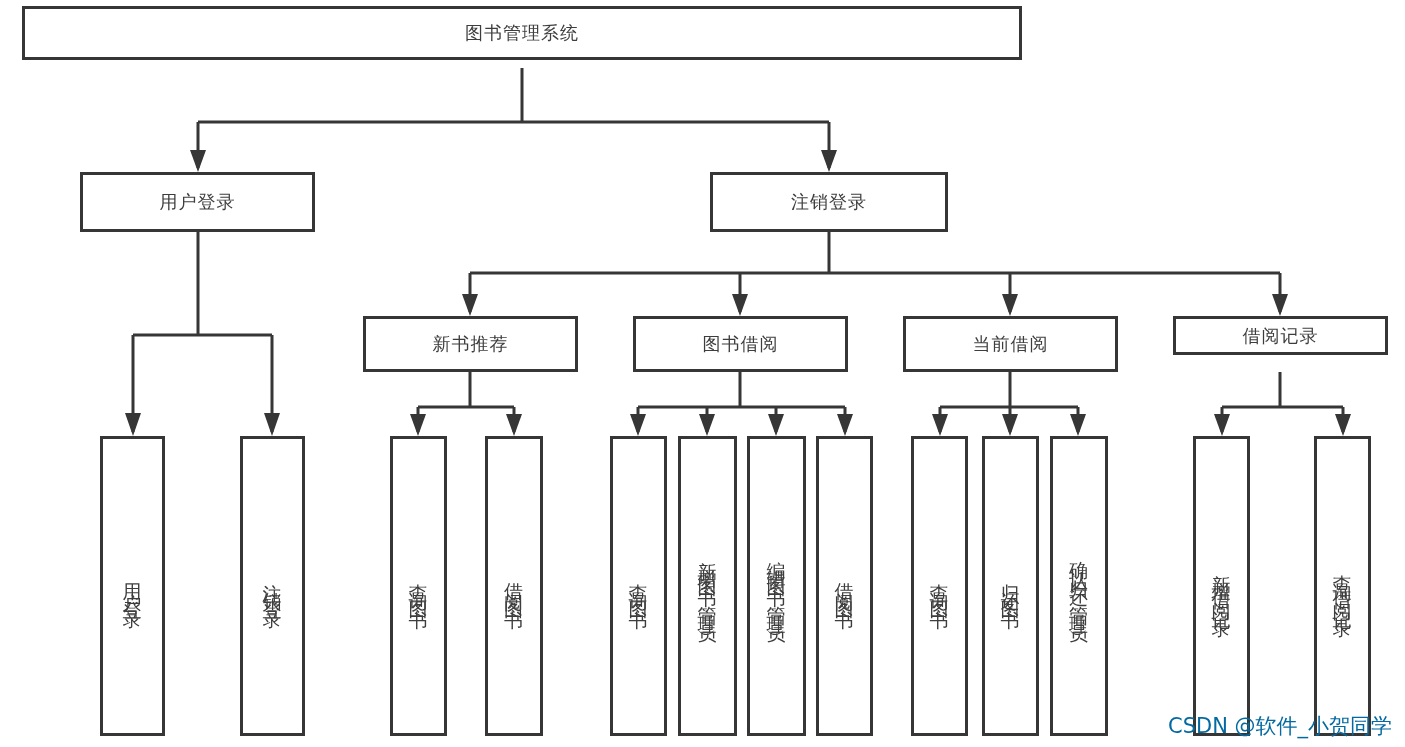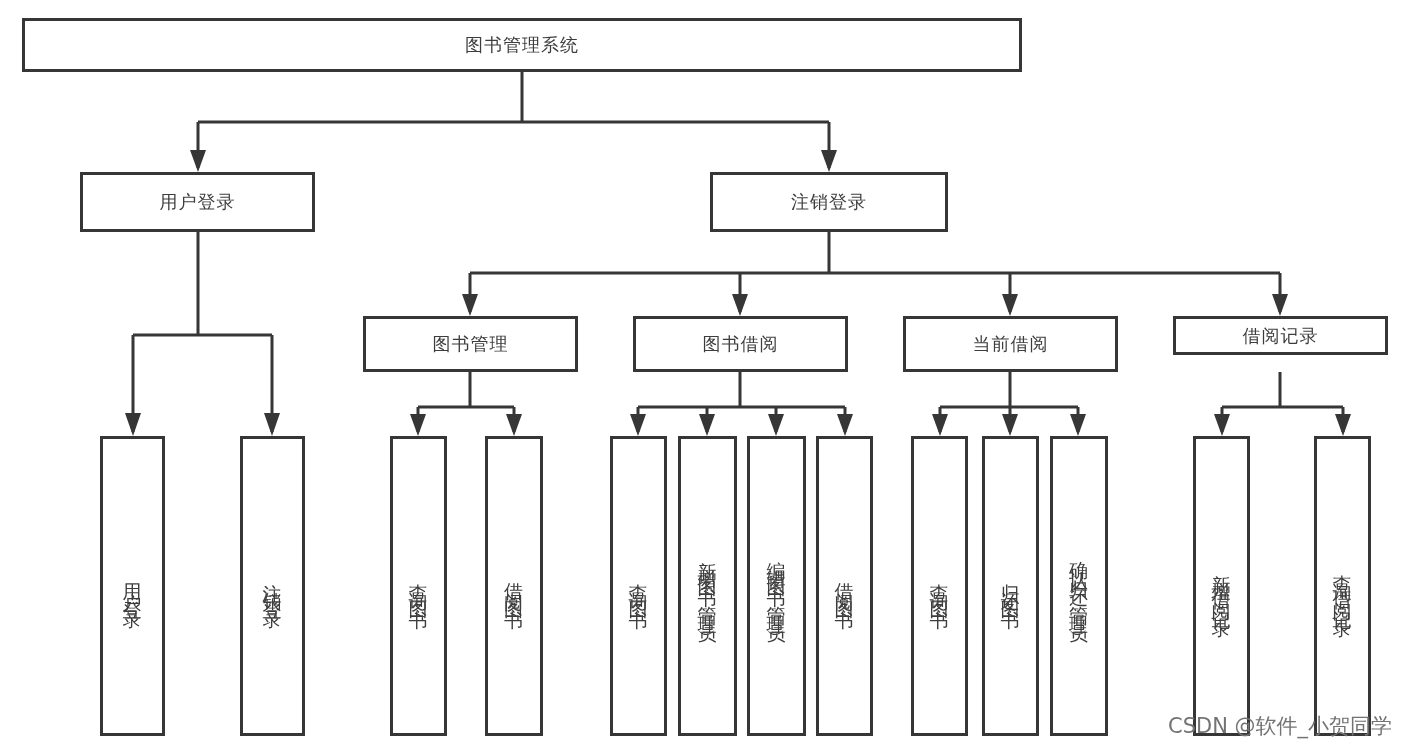--- a/index.html
+++ b/index.html
@@ -51,21 +51,21 @@
     text-orientation: mixed;
     font-size: 19px;
     letter-spacing: 9px;
     line-height: 1;
   }
   .watermark {
     position: absolute;
     left: 1168px;
     top: 712px;
     font-size: 21px;
-    color: #737373;
+    color: #0369a1;
     white-space: nowrap;
     z-index: 5;
   }
 </style>
 </head>
 <body>
 
 <div class="stage">
 
   <svg class="connector-layer" viewBox="0 0 1405 747">
@@ -104,33 +104,33 @@
       <polygon points="1002,414 1018,414 1010,436"></polygon>
       <polygon points="1070,414 1086,414 1078,436"></polygon>
     </g>
     <g>
       <path d="M1280,372 L1280,407 M1222,407 L1343,407 M1222,407 L1222,432 M1343,407 L1343,432"></path>
       <polygon points="1214,414 1230,414 1222,436"></polygon>
       <polygon points="1335,414 1351,414 1343,436"></polygon>
     </g>
   </svg>
 
-  <div class="box hbox" style="left:22px;top:18px;width:1000px;height:54px">
+  <div class="box hbox" style="left:22px;top:6px;width:1000px;height:54px">
     <span class="lbl">图书管理系统</span>
   </div>
 
   <div class="box hbox" style="left:80px;top:172px;width:235px;height:60px">
     <span class="lbl">用户登录</span>
   </div>
   <div class="box hbox" style="left:710px;top:172px;width:238px;height:60px">
     <span class="lbl">注销登录</span>
   </div>
 
   <div class="box hbox" style="left:363px;top:316px;width:215px;height:56px">
-    <span class="lbl">图书管理</span>
+    <span class="lbl">新书推荐</span>
   </div>
   <div class="box hbox" style="left:633px;top:316px;width:215px;height:56px">
     <span class="lbl">图书借阅</span>
   </div>
   <div class="box hbox" style="left:903px;top:316px;width:215px;height:56px">
     <span class="lbl">当前借阅</span>
   </div>
   <div class="box hbox" style="left:1173px;top:316px;width:215px;height:39px">
     <span class="lbl">借阅记录</span>
   </div>

